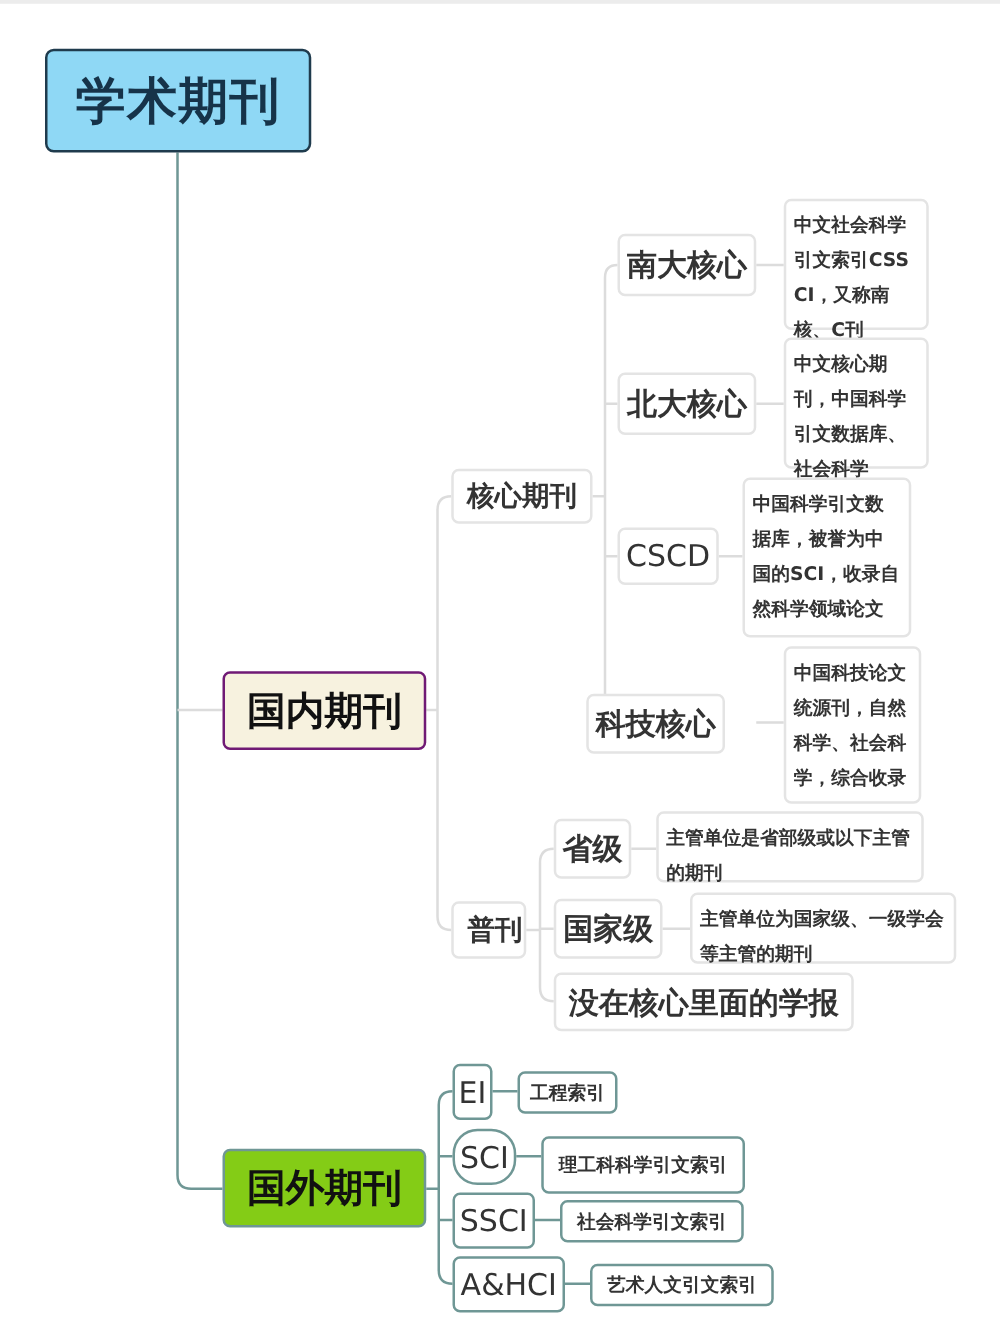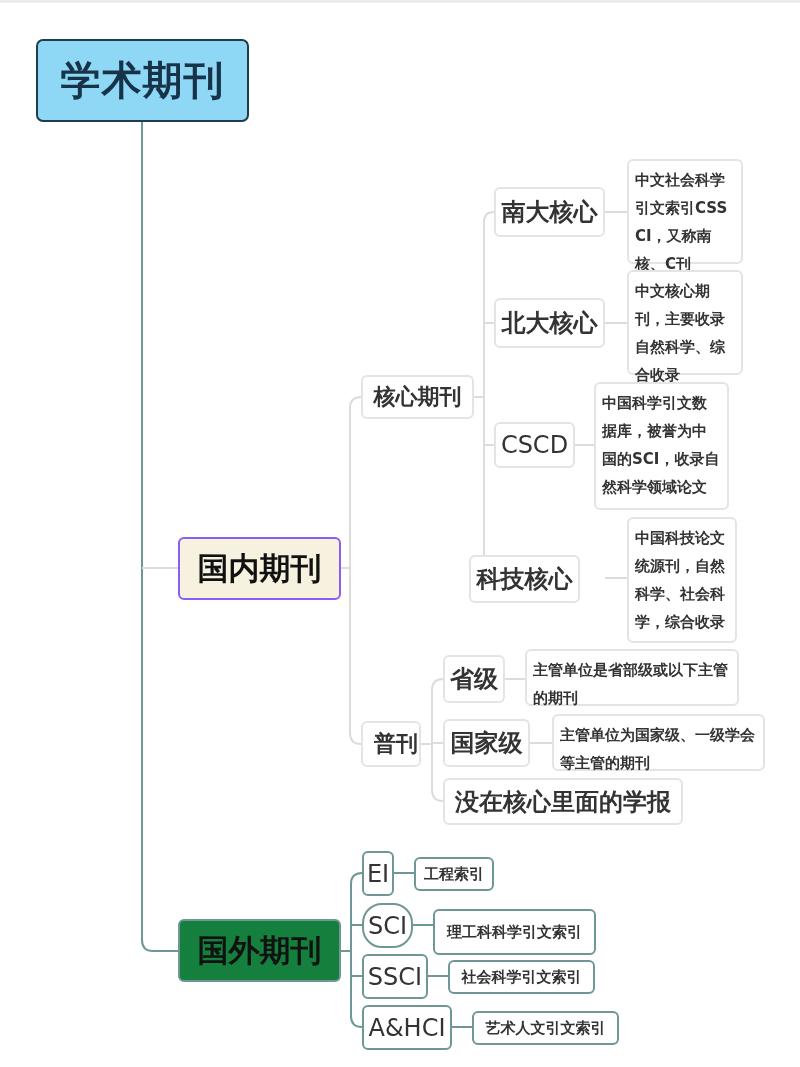--- a/index.html
+++ b/index.html
@@ -16,26 +16,26 @@
       display: flex; align-items: center; justify-content: center;
       border-radius: 6px; white-space: nowrap; font-weight: bold;
     }
     .root {
       left: 36px; top: 39px; width: 213px; height: 83px;
       background: #8fd8f5; border: 2px solid #1f3b4d; border-radius: 7px;
       color: #163349; font-size: 40px; letter-spacing: 1px;
     }
     .domestic {
       left: 178px; top: 537px; width: 163px; height: 63px;
-      background: #f7f2df; border: 2px solid #8b5cf6;
+      background: #f7f2df; border: 2px solid #701a75;
       color: #111; font-size: 31px;
     }
     .foreign {
       left: 178px; top: 919px; width: 163px; height: 63px;
-      background: #15803d; border: 2px solid #6f9795;
+      background: #84cc16; border: 2px solid #6f9795;
       color: #111; font-size: 31px;
     }
     .l2 {
       background: #fff; border: 2px solid #e4e4e4; color: #333; font-size: 22px;
     }
     .l3 {
       background: #fff; border: 2px solid #e4e4e4; color: #333; font-size: 24px;
     }
     .desc {
       position: absolute; box-sizing: border-box;
@@ -83,21 +83,21 @@
 <div class="node root">学术期刊</div>
 
 <div class="node domestic">国内期刊</div>
 
 <div class="node l2" style="left:361px; top:375px; width:113px; height:44px;">核心期刊</div>
 
 <div class="node l3" style="left:494px; top:187px; width:111px; height:50px;">南大核心</div>
 <div class="desc" style="left:627px; top:159px; width:116px; height:105px;">中文社会科学引文索引CSSCI，又称南核、C刊</div>
 
 <div class="node l3" style="left:494px; top:298px; width:111px; height:50px;">北大核心</div>
-<div class="desc" style="left:627px; top:270px; width:116px; height:105px;">中文核心期刊，主要收录自然科学、综合收录</div>
+<div class="desc" style="left:627px; top:270px; width:116px; height:105px;">中文核心期刊，中国科学引文数据库、社会科学</div>
 
 <div class="node l3" style="left:494px; top:422px; width:81px; height:46px; font-weight:normal;">CSCD</div>
 <div class="desc" style="left:594px; top:382px; width:135px; height:128px;">中国科学引文数据库，被誉为中国的SCI，收录自然科学领域论文</div>
 
 <div class="node l3" style="left:469px; top:555px; width:111px; height:48px;">科技核心</div>
 <div class="desc" style="left:627px; top:517px; width:110px; height:126px;">中国科技论文统源刊，自然科学、社会科学，综合收录</div>
 
 <div class="node l2" style="left:361px; top:721px; width:60px; height:46px;padding-left:10px;">普刊</div>
 
 <div class="node l3" style="left:443px; top:655px; width:62px; height:48px;">省级</div>

